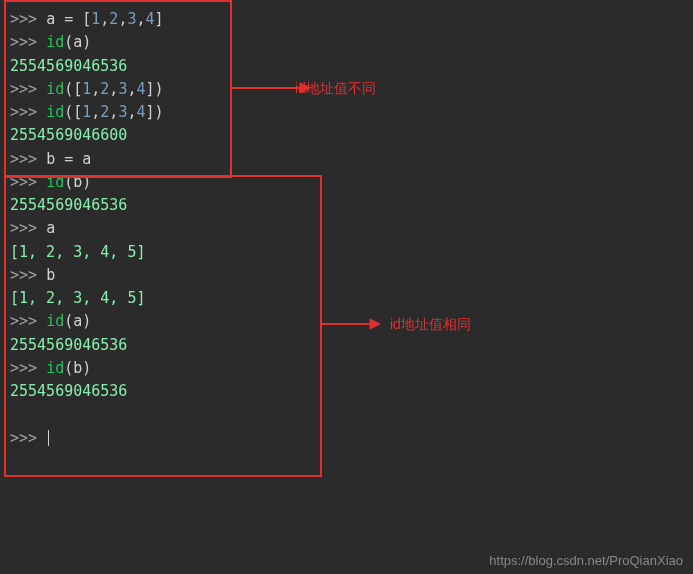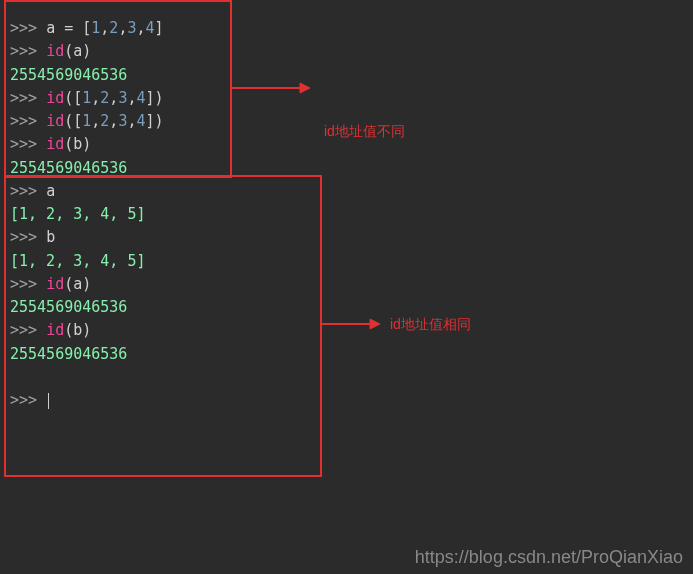--- a/index.html
+++ b/index.html
@@ -7,29 +7,29 @@
     padding: 0;
     background: #2b2b2b;
     font-family: "Consolas", "Monaco", monospace;
     font-size: 15px;
     width: 693px;
     height: 574px;
     position: relative;
     overflow: hidden;
   }
   .terminal {
-    padding: 17px 10px;
+    padding: 8px 10px;
     color: #ccc;
     line-height: 1.55;
   }
   .line { white-space: pre; }
   .prompt { color: #a0a0a0; }
   .var { color: #d0d0d0; }
   .op { color: #d0d0d0; }
-  .func { color: #ec4899; }
+  .func { color: #22c55e; }
   .punct { color: #d0d0d0; }
   .num { color: #7a9ec2; }
   .out { color: #86efac; }
   .cursor {
     display: inline-block;
     width: 1px;
     height: 16px;
     background: #d0d0d0;
     vertical-align: middle;
     margin-left: 2px;
@@ -49,32 +49,34 @@
     color: #e03030;
     font-family: sans-serif;
     font-size: 14px;
   }
   .watermark {
     position: absolute;
     bottom: 6px;
     right: 10px;
     color: #888;
     font-family: sans-serif;
-    font-size: 18px;
+    font-size: 13px;
   }
 </style>
 </head>
 <body>
 
 <div class="terminal" id="terminal">
     <div class="line"><span class="prompt">&gt;&gt;&gt; </span><span class="var">a </span><span class="op">= </span><span class="punct">[</span><span class="num">1</span><span class="punct">,</span><span class="num">2</span><span class="punct">,</span><span class="num">3</span><span class="punct">,</span><span class="num">4</span><span class="punct">]</span></div>
     <div class="line"><span class="prompt">&gt;&gt;&gt; </span><span class="func">id</span><span class="punct">(</span><span class="var">a</span><span class="punct">)</span></div>
     <div class="line"><span class="out">2554569046536</span></div>
     <div class="line"><span class="prompt">&gt;&gt;&gt; </span><span class="func">id</span><span class="punct">([</span><span class="num">1</span><span class="punct">,</span><span class="num">2</span><span class="punct">,</span><span class="num">3</span><span class="punct">,</span><span class="num">4</span><span class="punct">])</span></div>
     <div class="line"><span class="prompt">&gt;&gt;&gt; </span><span class="func">id</span><span class="punct">([</span><span class="num">1</span><span class="punct">,</span><span class="num">2</span><span class="punct">,</span><span class="num">3</span><span class="punct">,</span><span class="num">4</span><span class="punct">])</span></div>
+    <div class="line"><span class="out">2554569046600</span></div>
+    <div class="line"><span class="prompt">&gt;&gt;&gt; </span><span class="var">b </span><span class="op">= </span><span class="var">a</span></div>
     <div class="line"><span class="prompt">&gt;&gt;&gt; </span><span class="func">id</span><span class="punct">(</span><span class="var">b</span><span class="punct">)</span></div>
     <div class="line"><span class="out">2554569046536</span></div>
     <div class="line"><span class="prompt">&gt;&gt;&gt; </span><span class="var">a</span></div>
     <div class="line"><span class="out">[1, 2, 3, 4, 5]</span></div>
     <div class="line"><span class="prompt">&gt;&gt;&gt; </span><span class="var">b</span></div>
     <div class="line"><span class="out">[1, 2, 3, 4, 5]</span></div>
     <div class="line"><span class="prompt">&gt;&gt;&gt; </span><span class="func">id</span><span class="punct">(</span><span class="var">a</span><span class="punct">)</span></div>
     <div class="line"><span class="out">2554569046536</span></div>
     <div class="line"><span class="prompt">&gt;&gt;&gt; </span><span class="func">id</span><span class="punct">(</span><span class="var">b</span><span class="punct">)</span></div>
     <div class="line"><span class="out">2554569046536</span></div>
@@ -87,16 +89,16 @@
 
 <svg class="arrow" id="arrow1" width="90" height="20" style="left: 230px; top: 78px;">
   <line x1="0" y1="10" x2="70" y2="10" stroke="#e03030" stroke-width="2"></line>
   <polygon points="70,5 80,10 70,15"></polygon>
 </svg>
 <svg class="arrow" id="arrow2" width="70" height="20" style="left: 320px; top: 314px;">
   <line x1="0" y1="10" x2="50" y2="10" stroke="#e03030" stroke-width="2"></line>
   <polygon points="50,5 60,10 50,15"></polygon>
 </svg>
 
-<div class="annot" id="annot1" style="left: 324px; top: 80px; margin-top: 43px;">id地址值不同</div>
+<div class="annot" id="annot1" style="left: 295px; top: 80px;">id地址值不同</div>
 <div class="annot" id="annot2" style="left: 390px; top: 316px;">id地址值相同</div>
 
 <div class="watermark">https://blog.csdn.net/ProQianXiao</div>
 
 </body></html>

